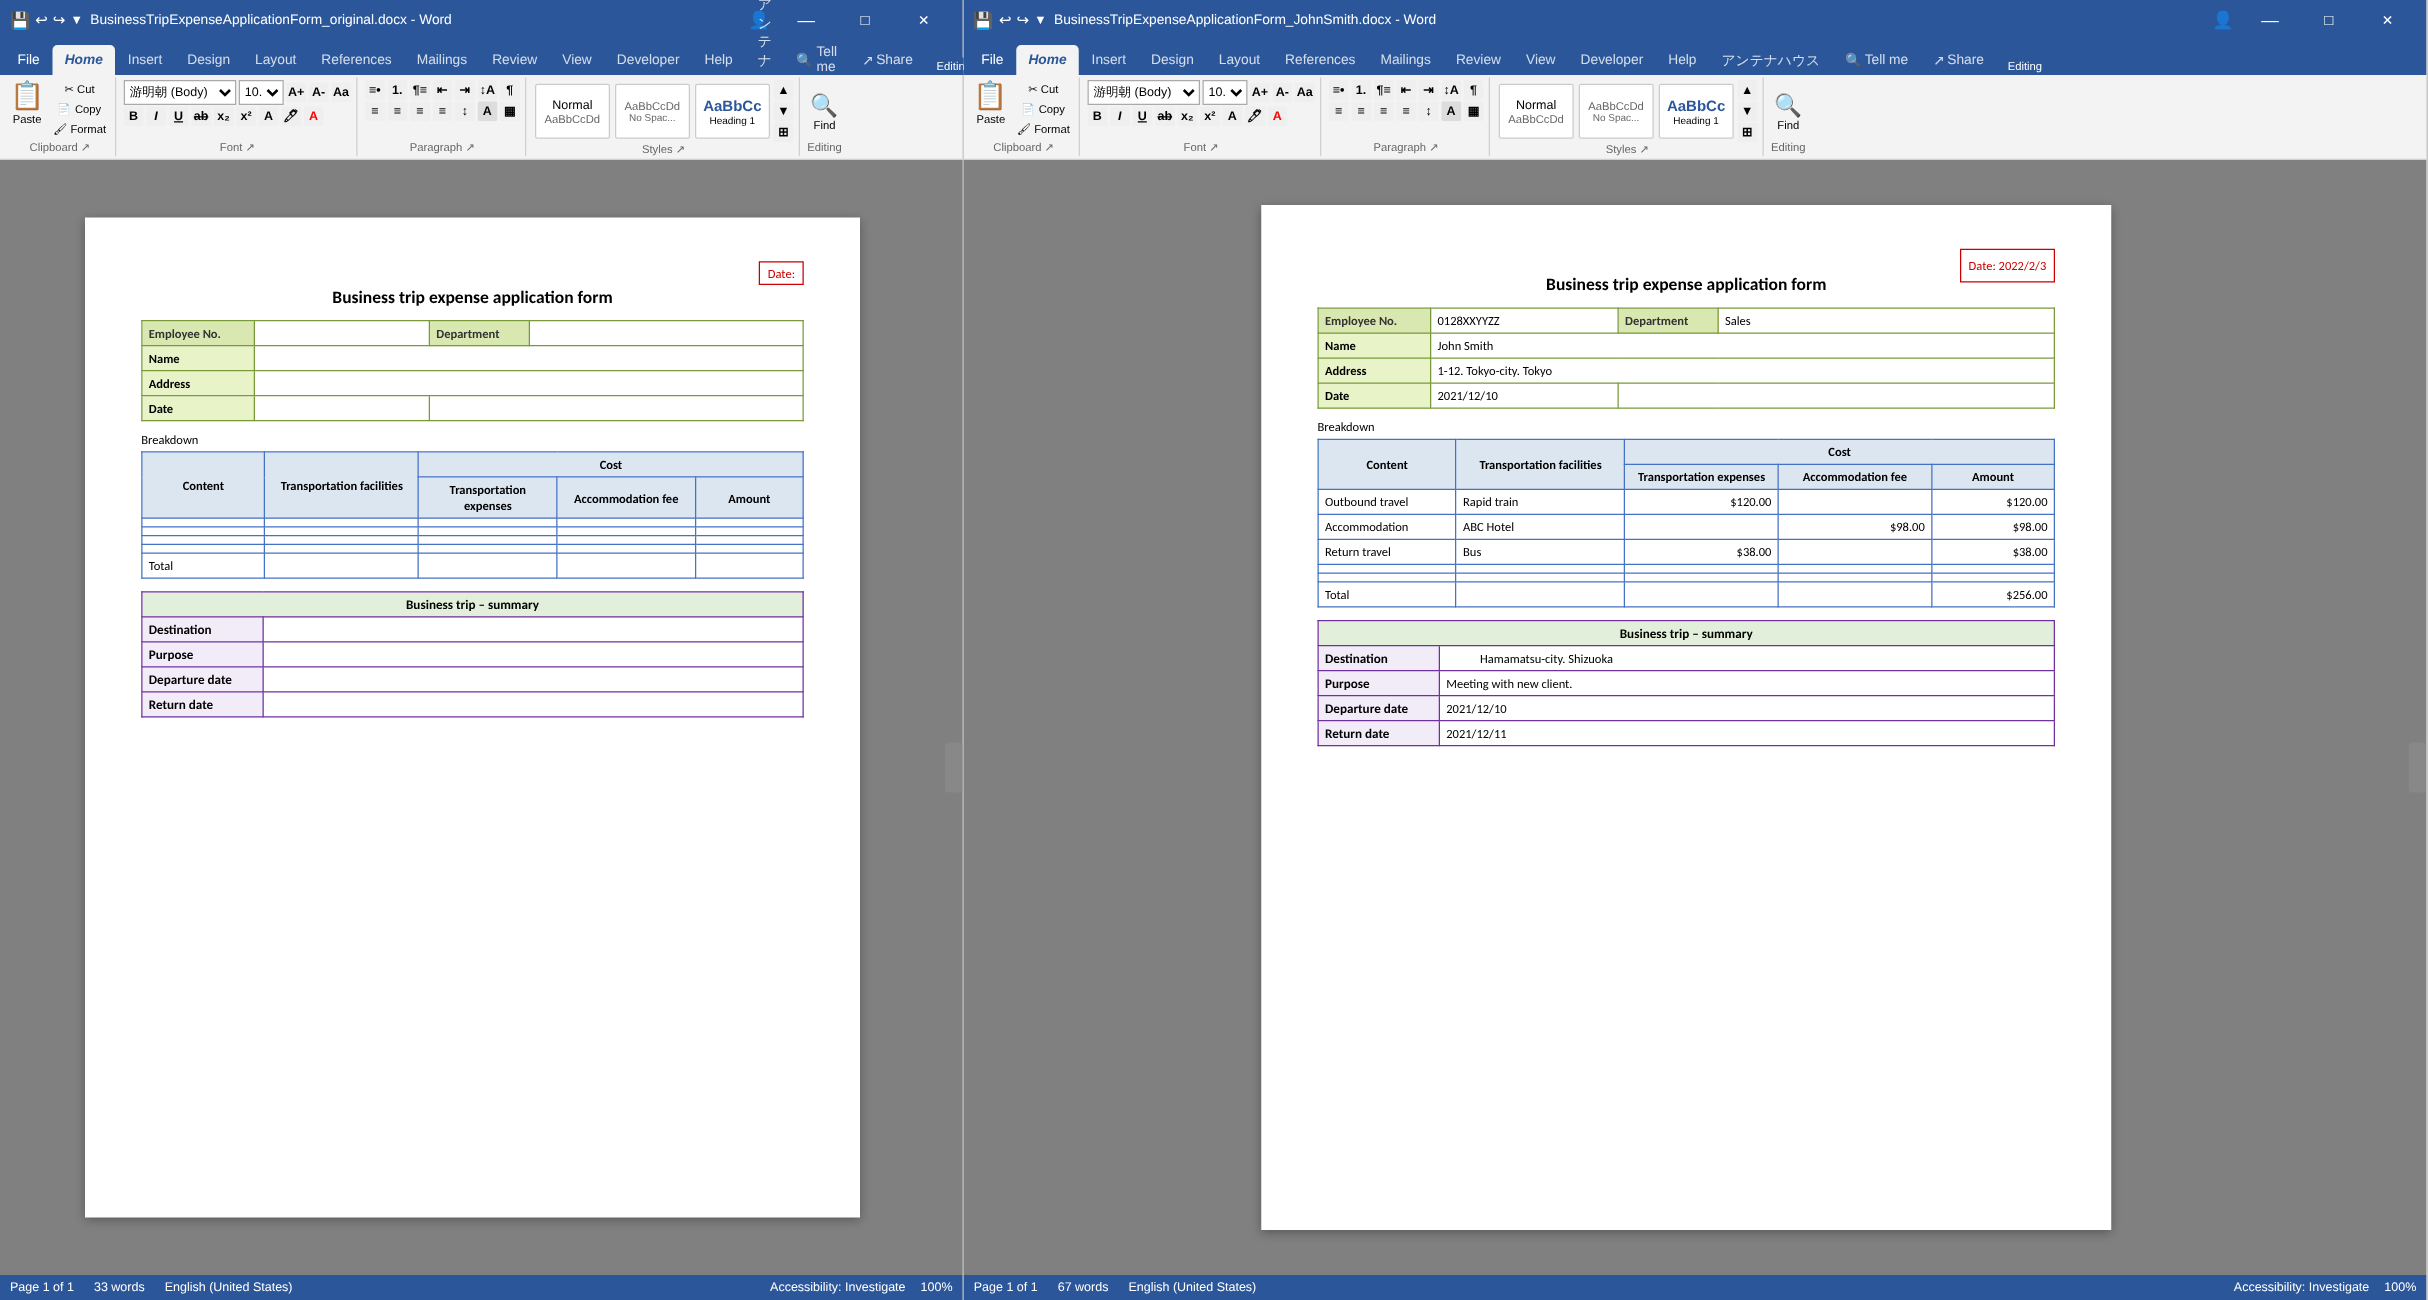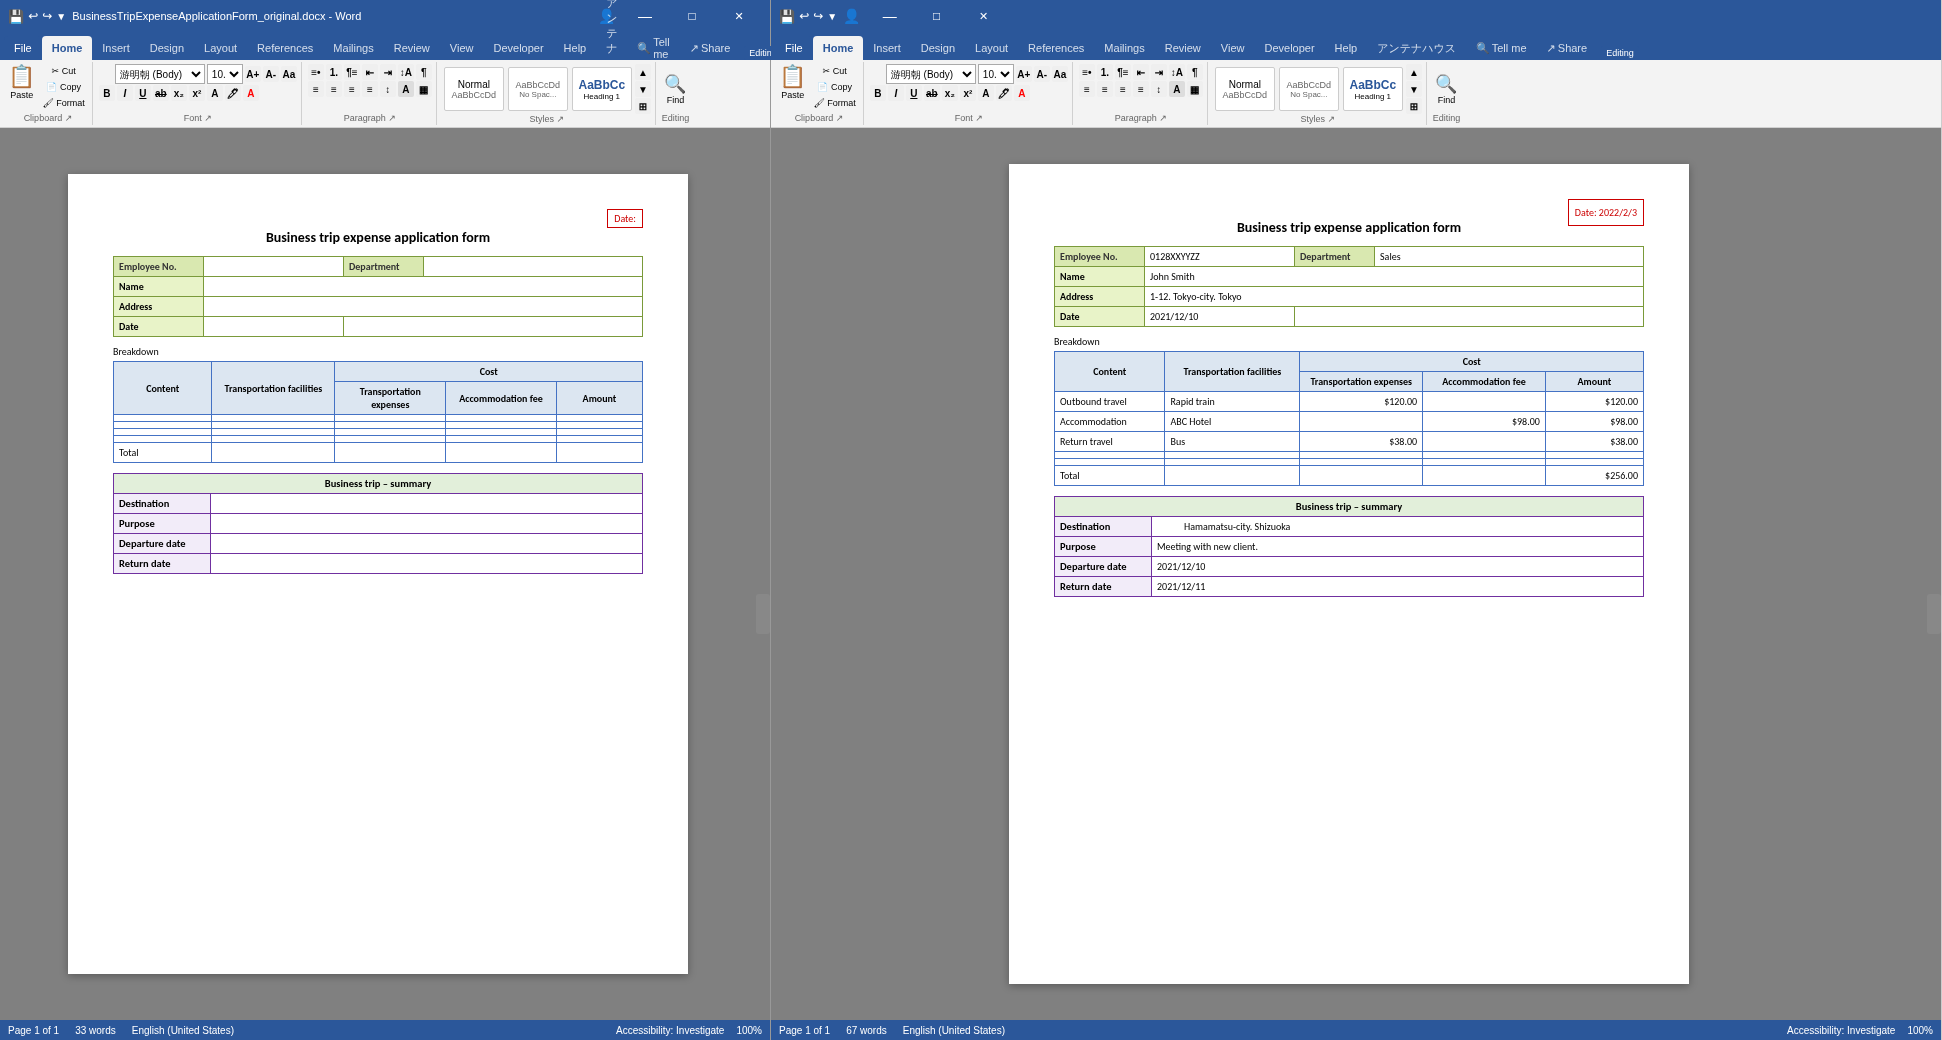--- a/index.html
+++ b/index.html
@@ -42,20 +42,21 @@
       cursor: pointer;
       border-radius: 4px 4px 0 0;
       height: 24px;
       display: flex;
       align-items: center;
     }
     .ribbon-tab.active {
       background: #f3f3f3;
       color: #2b579a;
       font-weight: 600;
+      font-style: italic;
     }
 
     .ribbon-content {
       background: #f3f3f3;
       border-bottom: 1px solid #d0d0d0;
       display: flex;
       align-items: stretch;
       padding: 2px 4px;
       height: 68px;
       gap: 2px;
@@ -232,21 +233,20 @@
       border-radius: 2px;
     }
 
     
     .font-select {
       height: 20px;
       font-size: 10px;
       border: 1px solid #aaa;
       background: white;
       width: 90px;
-      margin-left: 16px;
     }
     .font-size-select {
       height: 20px;
       font-size: 10px;
       border: 1px solid #aaa;
       background: white;
       width: 36px;
     }
 
     
@@ -595,20 +595,21 @@
 
   <div class="word-window" style="flex:1; display:flex; flex-direction:column;">
 
     <div class="word-titlebar">
       <div class="titlebar-icons">
         <span style="font-size:13px; cursor:pointer;">💾</span>
         <span style="font-size:12px; cursor:pointer;">↩</span>
         <span style="font-size:12px; cursor:pointer;">↪</span>
         <span style="font-size:10px; cursor:pointer;">▼</span>
       </div>
+      <div class="title-text" style="font-size:11px;">BusinessTripExpenseApplicationForm_JohnSmith.docx - Word</div>
       <div style="font-size:14px;">👤</div>
       <div class="titlebar-winbtns">
         <div class="winbtn" style="font-size:14px;">—</div>
         <div class="winbtn" style="font-size:12px;">□</div>
         <div class="winbtn winbtn-close" style="font-size:11px;">✕</div>
       </div>
     </div>
 
     <div class="ribbon-tabs">
       <div class="ribbon-tab" style="background:#2b579a; color:white; padding: 4px 10px; height:24px; display:flex; align-items:center;">File</div>

